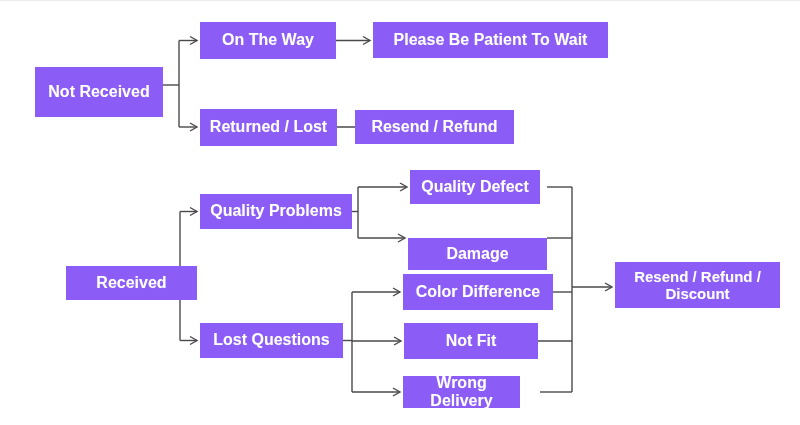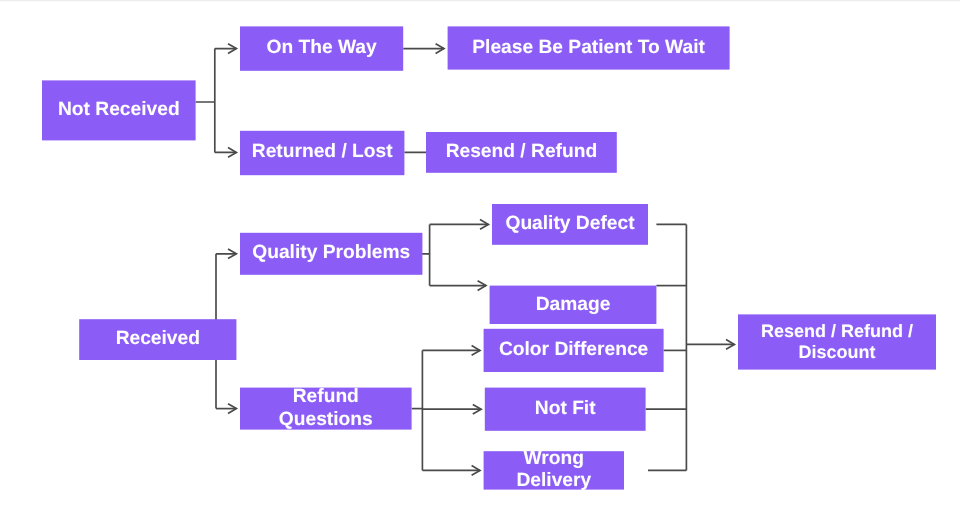--- a/index.html
+++ b/index.html
@@ -101,21 +101,21 @@
     </g>
   </svg>
 
   <div class="node n-not-received">Not Received</div>
   <div class="node n-on-the-way">On The Way</div>
   <div class="node n-please-wait">Please Be Patient To Wait</div>
   <div class="node n-returned-lost">Returned / Lost</div>
   <div class="node n-resend-refund">Resend / Refund</div>
   <div class="node n-received">Received</div>
   <div class="node n-quality-problems">Quality Problems</div>
-  <div class="node n-other-questions">Refund Questions</div>
+  <div class="node n-other-questions">Lost Questions</div>
   <div class="node n-quality-defect">Quality Defect</div>
   <div class="node n-damage">Damage</div>
   <div class="node n-color-difference">Color Difference</div>
   <div class="node n-not-fit">Not Fit</div>
   <div class="node n-wrong-delivery">Wrong Delivery</div>
   <div class="node n-resend-discount">Resend / Refund / Discount</div>
 
 </div>
 
 </body></html>

